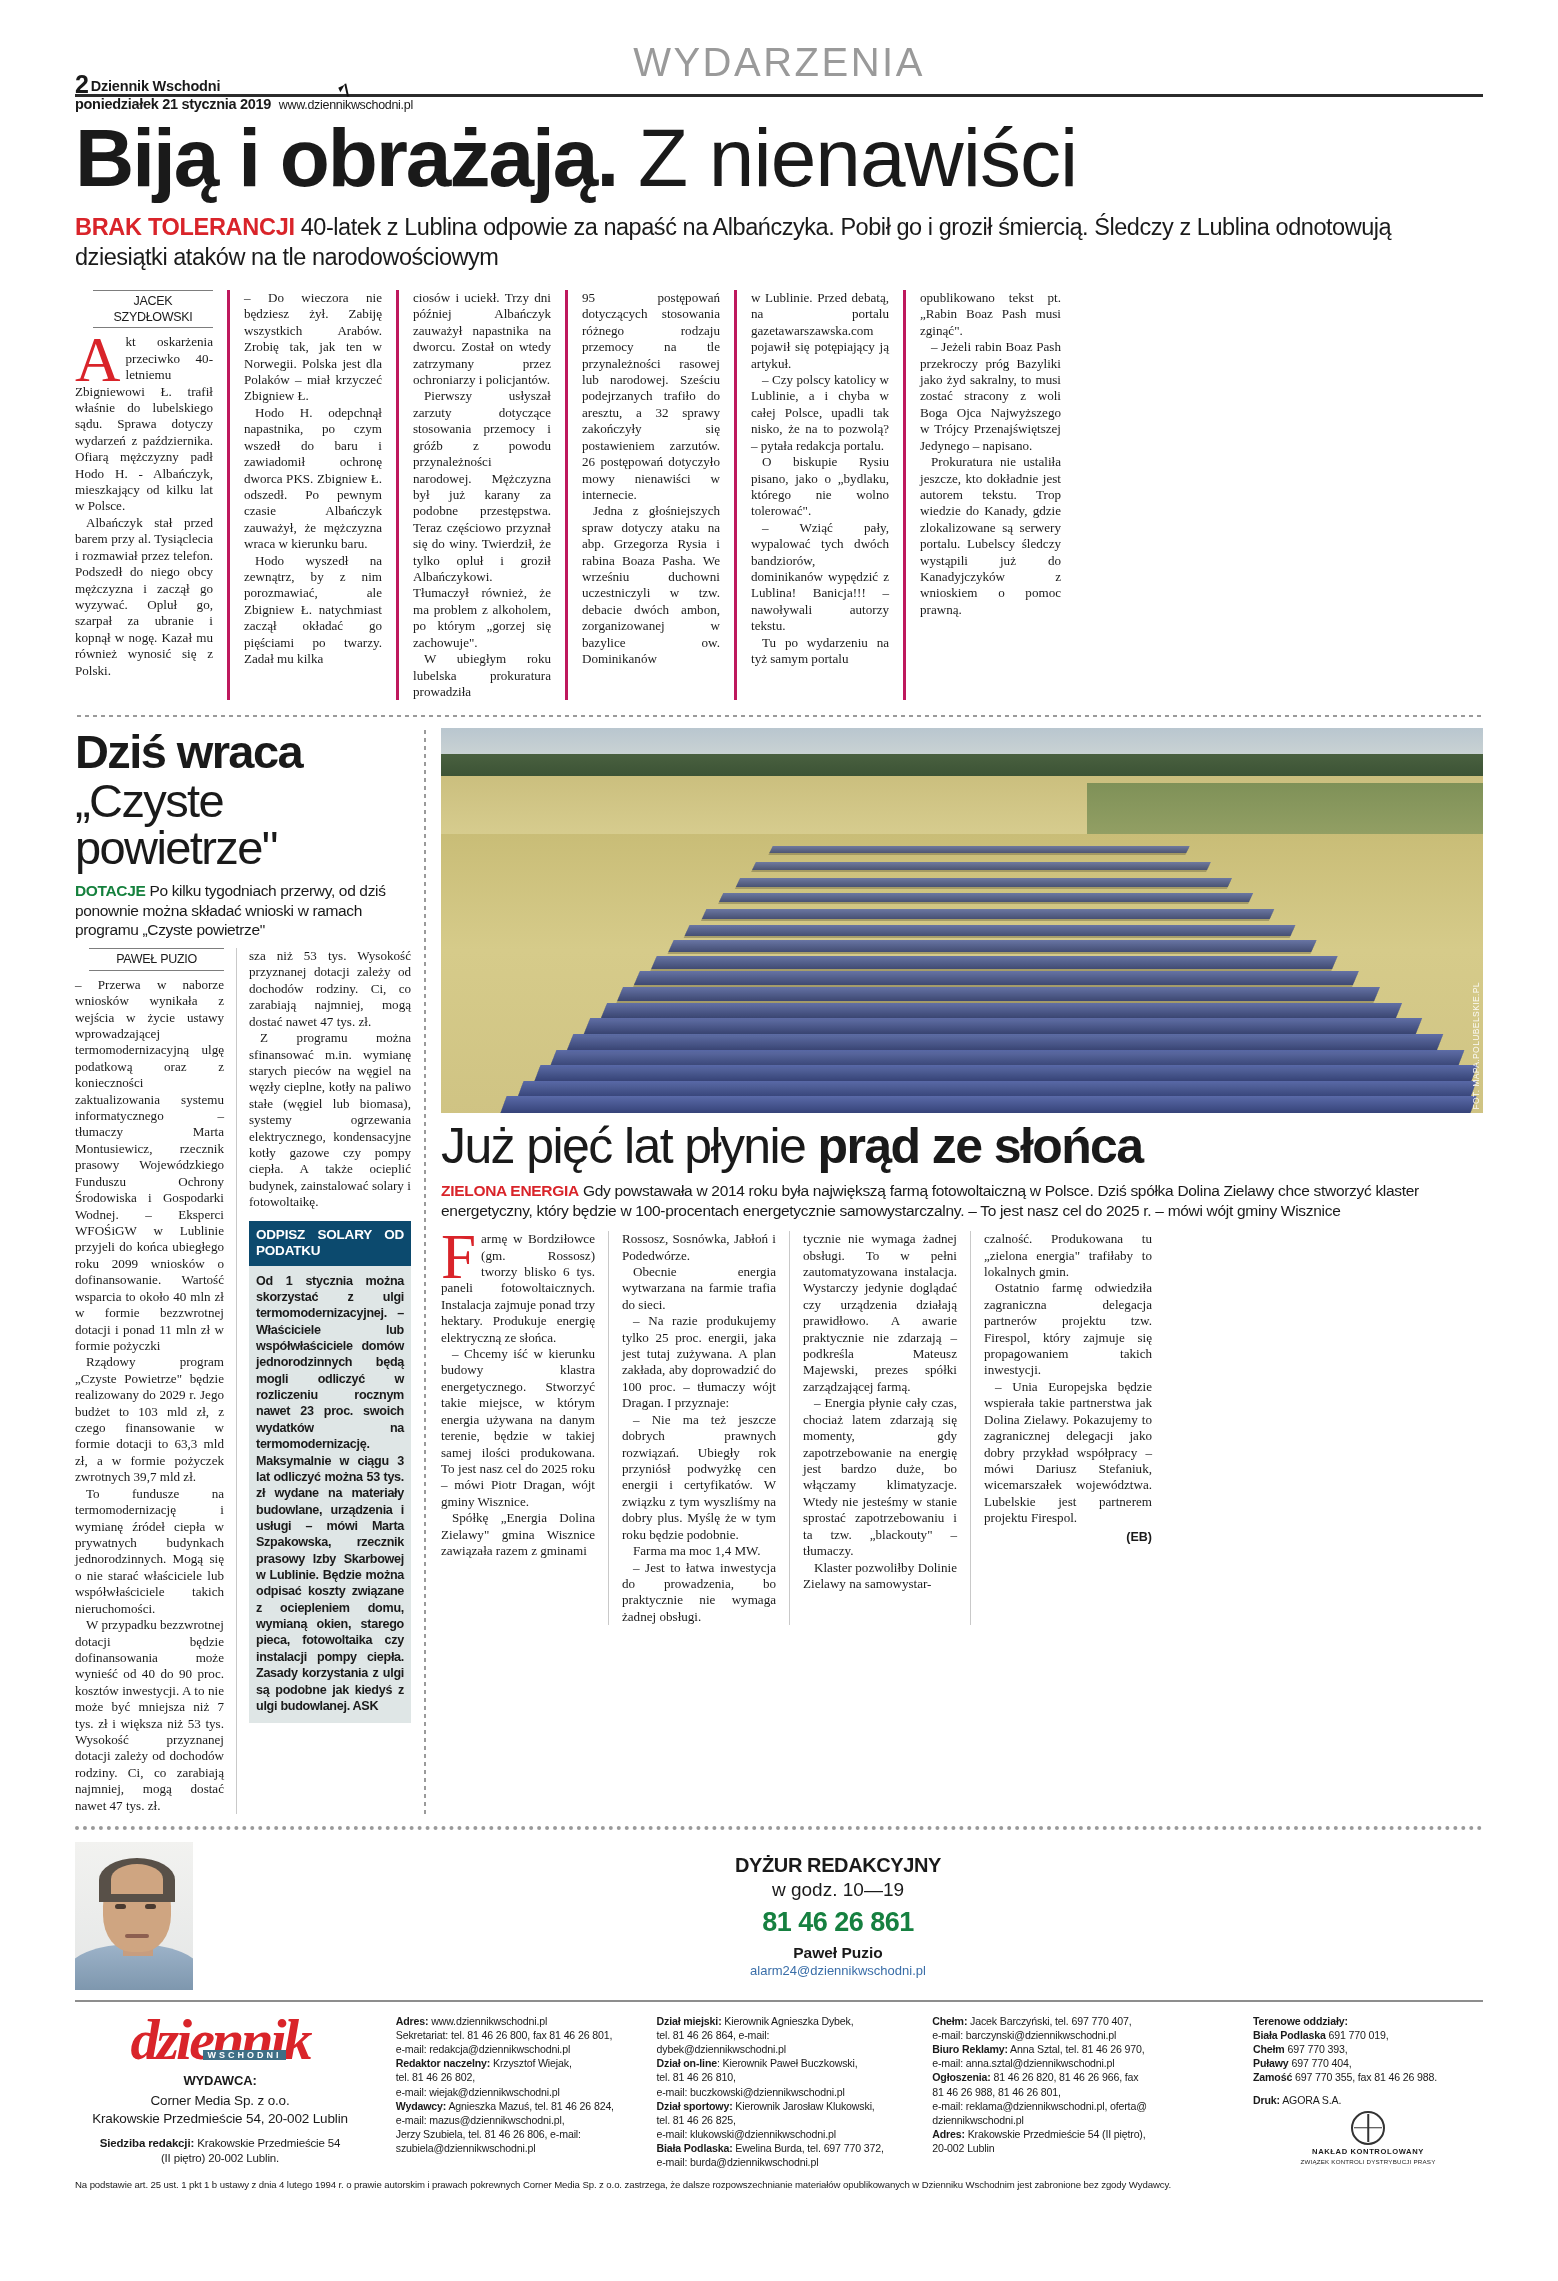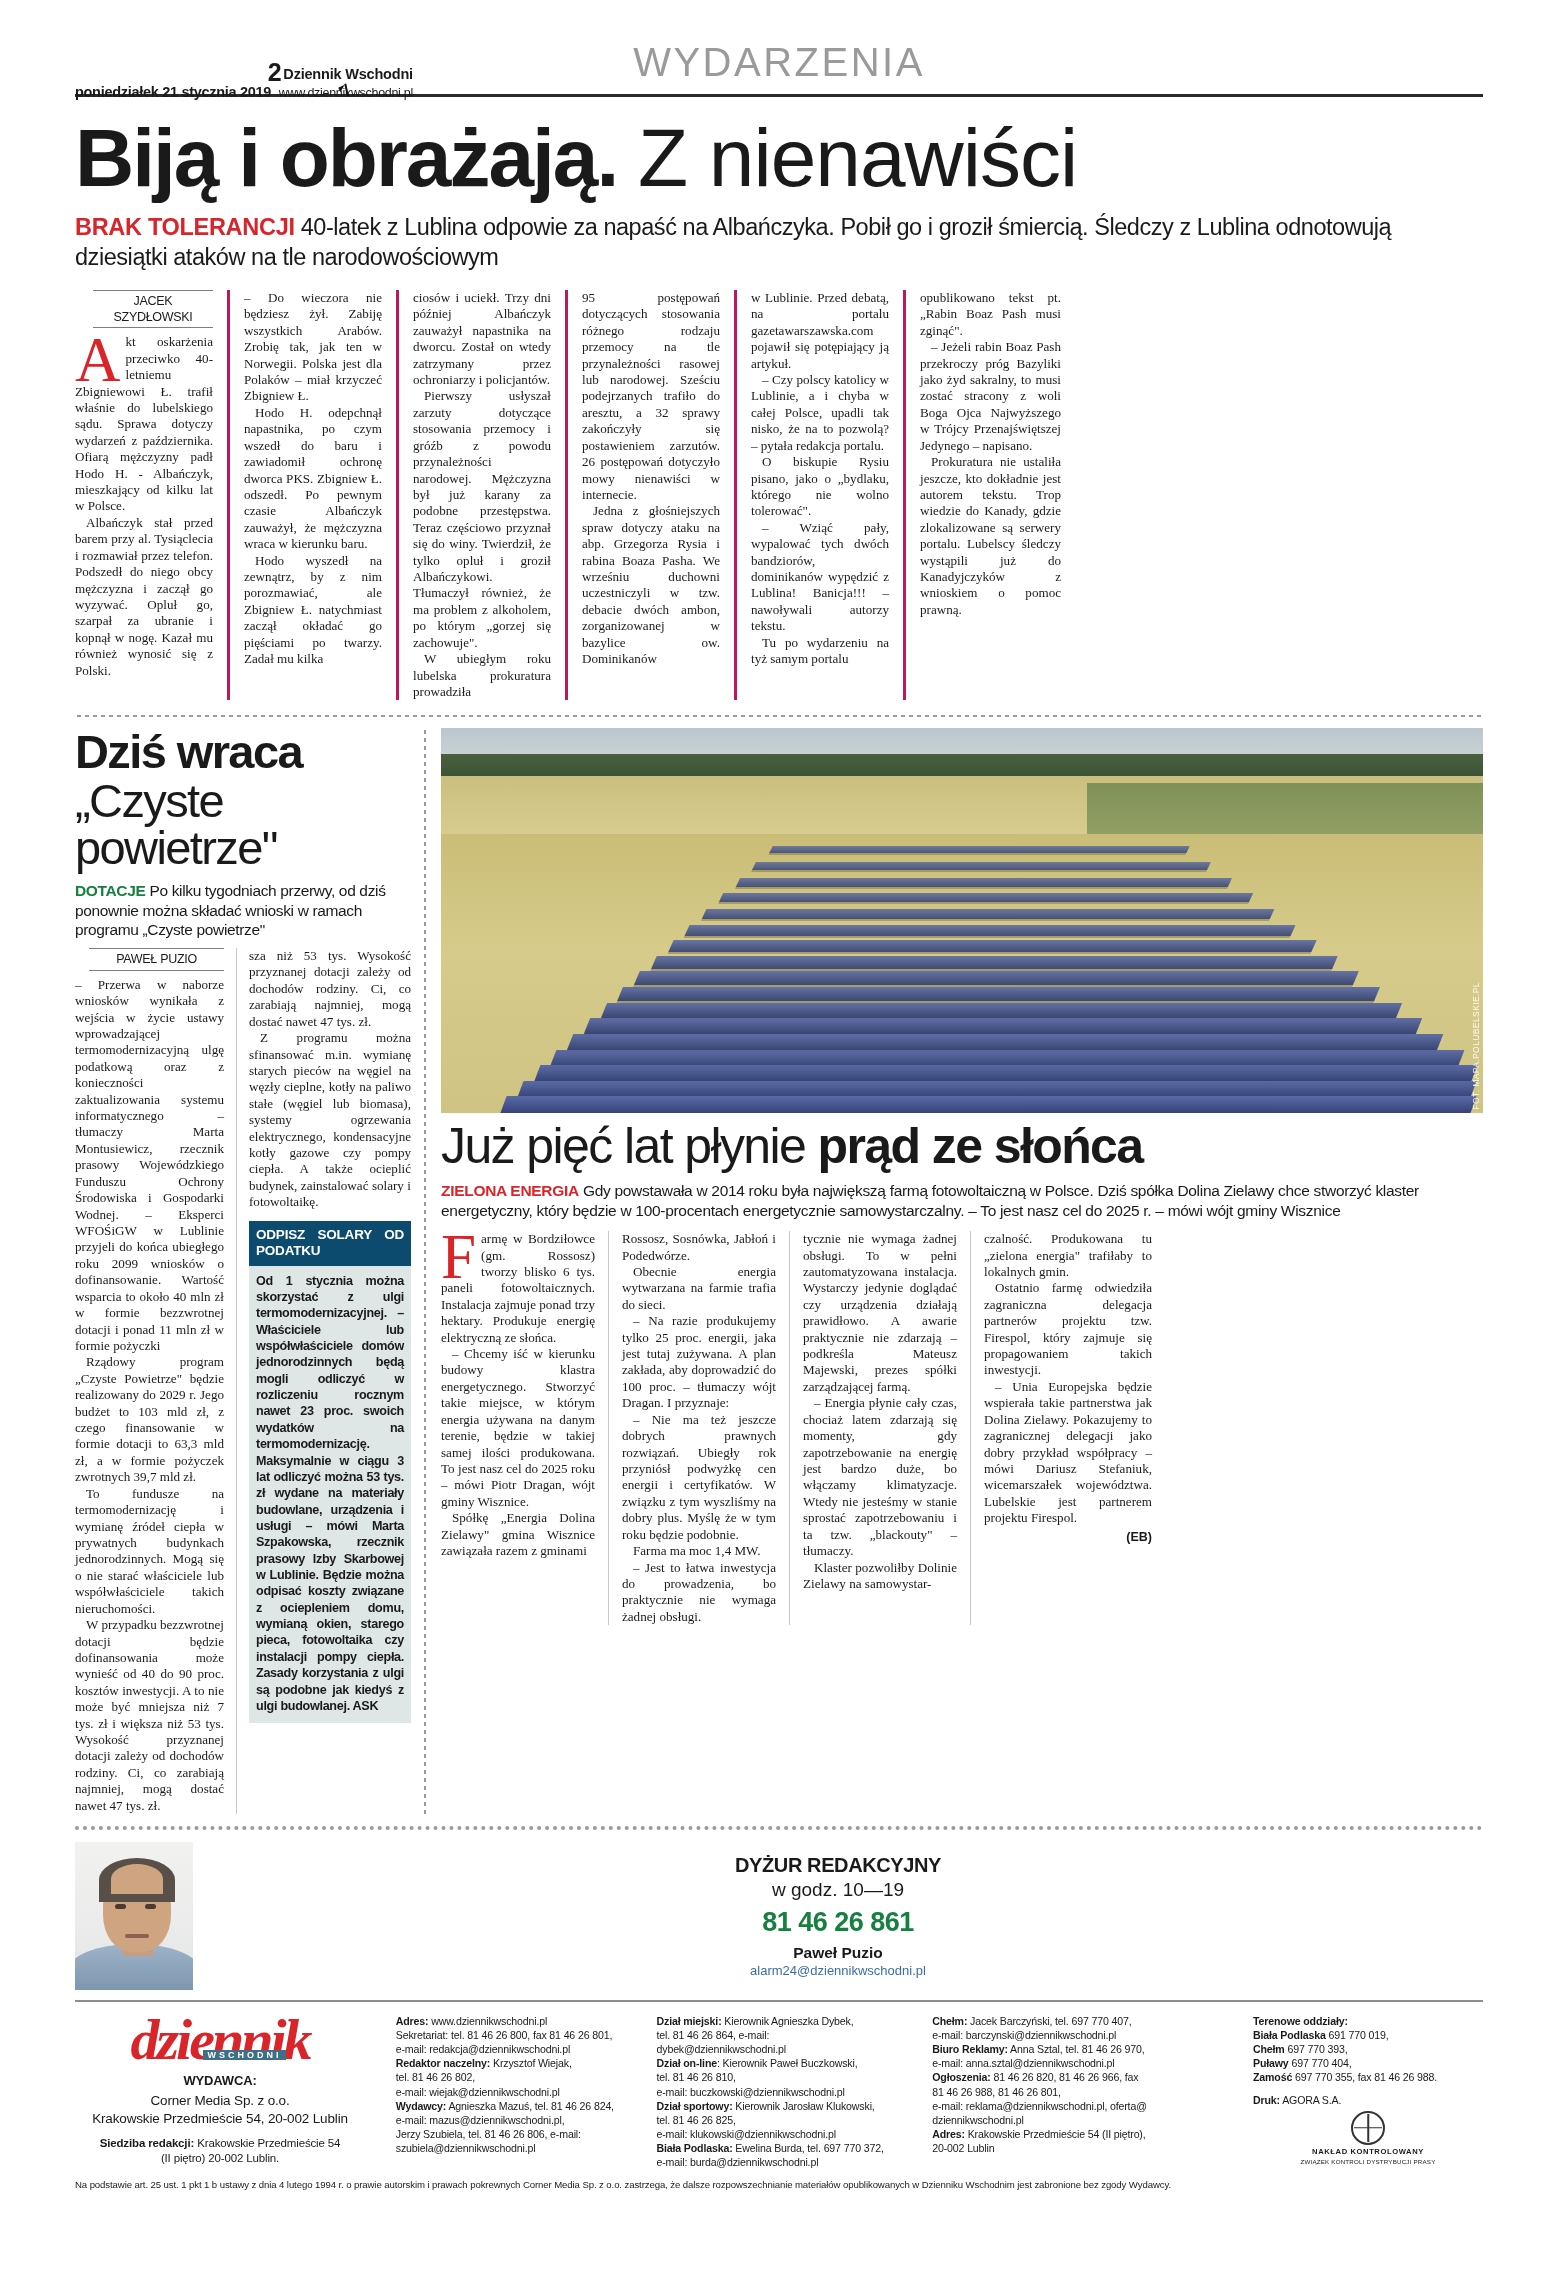--- a/index.html
+++ b/index.html
@@ -9,21 +9,21 @@
     background:#ffffff;
     font-family:"Liberation Serif", serif;
     color:#1a1a1a;
     position:relative;
     overflow:hidden;
   }
   .page { position:relative; width:1558px; height:2281px; padding:0 75px; }
 
   
   .masthead { position:relative; padding-top:62px; height:82px; }
-  .mast-left { position:absolute; left:0; top:62px; line-height:1.12;text-align:right; }
+  .mast-left { position:absolute; left:0; top:74px; line-height:1.12; }
   .mast-line1 { font-family:"Liberation Sans", sans-serif; font-weight:bold; font-size:14.5px; letter-spacing:-0.2px; }
   .mast-line1 .pagenum { font-size:25px; line-height:0.8; vertical-align:-2px; margin-right:2px; }
   .mast-line2 { font-family:"Liberation Sans", sans-serif; font-weight:bold; font-size:14.5px; letter-spacing:-0.3px; margin-top:2px; }
   .mast-line2 .url { font-weight:normal; font-size:12.5px; letter-spacing:-0.3px; margin-left:4px; }
   .mast-section {
     position:absolute; left:50%; top:40px; transform:translateX(-50%);
     font-family:Liberation Sans, sans-serif; font-weight:300;
     font-size:40px; color:#9a9a9a; letter-spacing:2.5px;
   }
   .cursor { position:absolute; left:264px; top:86px; width:0; height:0;

